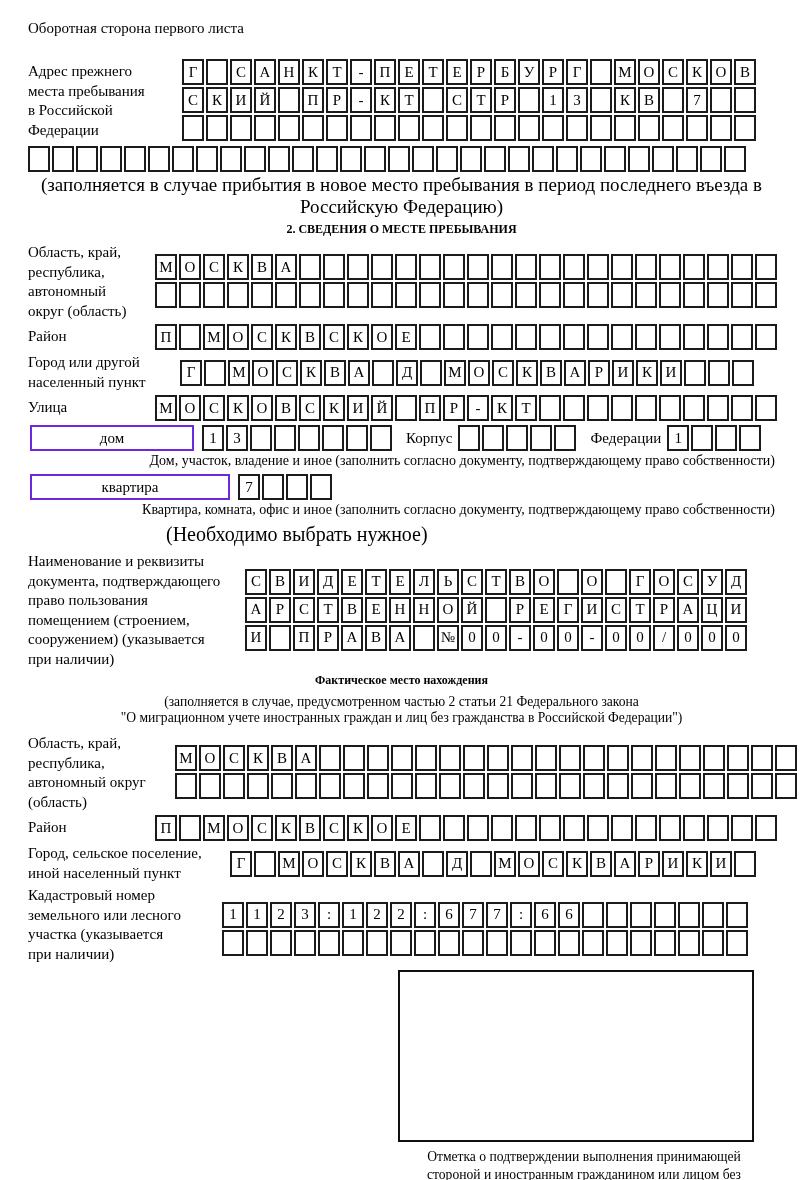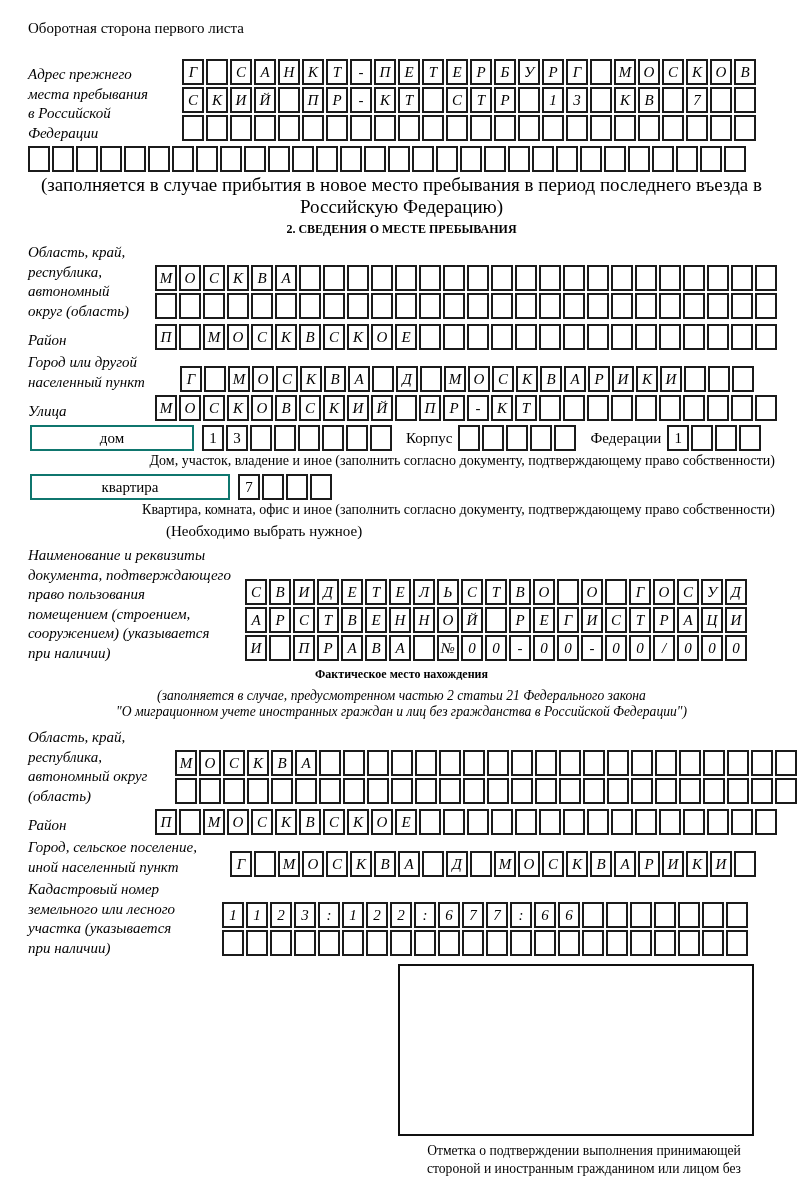--- a/index.html
+++ b/index.html
@@ -10,40 +10,40 @@
 
   
   .cells { display:flex; flex:none; }
   .cell {
     width:18px; height:22px; border:2px solid #1b1b1b; margin-right:2px;
     display:flex; align-items:center; justify-content:center;
     font-size:15px; line-height:1; background:#fff; flex:none;
   }
   .rows .cells { margin-bottom:2px; }
 
-  .group { display:flex; align-items:flex-end; margin-bottom:3px;font-style:italic; }
+  .group { display:flex; align-items:center; margin-bottom:3px; }
   .flabel { font-size:15px; line-height:1.3; white-space:pre-line; flex:none; }
   .w154 { width:154px; } .w127 { width:127px; } .w152 { width:152px; }
   .w217 { width:217px; } .w147 { width:147px; } .w202 { width:202px; } .w194 { width:194px; }
 
   .fullrow { margin:0 0 2px 0; }
   .caption { font-size:19px; text-align:center; margin:2px 0 4px 0; }
   .caption-left { font-size:14px; text-align:right; margin:2px 0 5px 6px; }
 
   .sec-title { font-weight:bold; font-size:12px; text-align:center; margin:4px 0 6px 0; }
-  .sub-note { font-size:13.6px; text-align:center; white-space:pre-line; margin:2px 0 8px 0;font-style:italic; }
+  .sub-note { font-size:13.6px; text-align:center; white-space:pre-line; margin:2px 0 8px 0; }
 
   .house-row { display:flex; align-items:center; margin:4px 0 2px 2px; }
-  .wide-box { border:2px solid #0f766e; height:22px; display:flex; align-items:center; justify-content:center; font-size:15px; flex:none; }
+  .wide-box { border:2px solid #6d28d9; height:22px; display:flex; align-items:center; justify-content:center; font-size:15px; flex:none; }
   .inline-label { font-size:15px; margin:0 6px 0 12px; flex:none; }
 
   .stay-row { display:flex; align-items:center; margin:6px 0 0 6px; font-size:15px; }
   .cb { width:19px; height:21px; margin:0 4px; }
   .opt-label { margin-right:22px; }
-  .stay-note { font-size:15px; margin:2px 0 6px 138px;font-family:Liberation Serif, serif; }
+  .stay-note { font-size:20px; margin:2px 0 6px 138px;font-family:Liberation Serif, serif; }
 
   .push-down { padding-top:9px; }
 
   .stamp-area { margin:6px 0 0 360px; width:392px; }
   .stamp-box { width:352px; height:168px; border:2px solid #101010; margin-left:10px; background:#fff; }
   .stamp-note { text-align:center; font-size:13.6px; white-space:pre-line; margin-top:6px; line-height:1.35; }
 </style>
 </head>
 <body>
 

